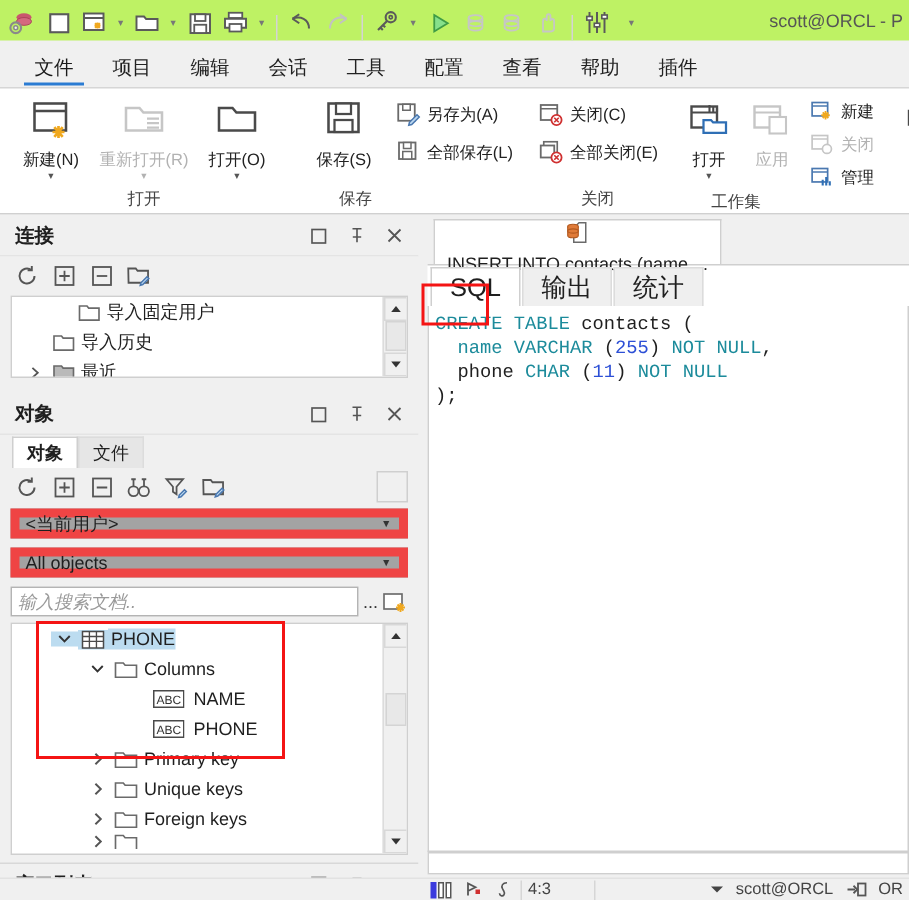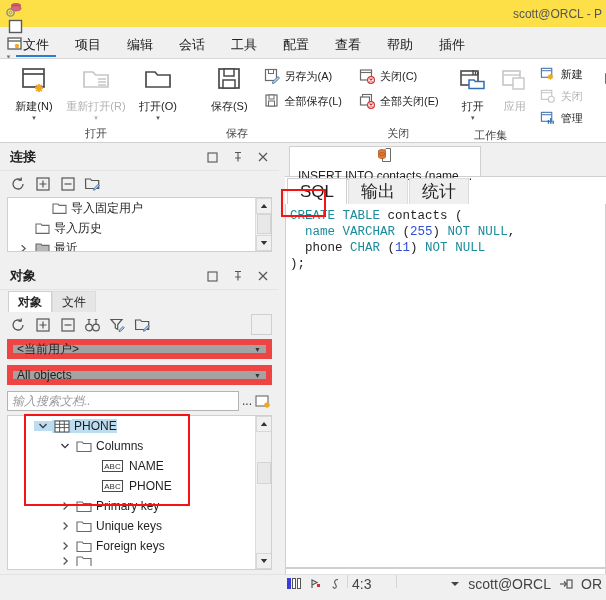--- a/index.html
+++ b/index.html
@@ -8,22 +8,22 @@
     font-family: "Liberation Sans", "DejaVu Sans", sans-serif;
     font-size: 12px;
     color:#1f1f1f;
     background:#f0f0f0;
     -webkit-font-smoothing: antialiased;
   }
   .app { position:relative; width:606px; height:600px; background:#f0f0f0; }
 
   
   .qat {
-    height:28px; background:#fde047; display:flex; align-items:flex-start;
-    padding-left:3px; border-bottom:1px solid #f0f0f0; position:relative;flex-direction:column;
+    height:28px; background:#bef264; display:flex; align-items:flex-end;
+    padding-left:3px; border-bottom:1px solid #f0f0f0; position:relative;
   }
   .qat-ico { width:24px; height:24px; display:flex; align-items:center; justify-content:center; }
   .qat-ico svg { display:block; }
   .qat-caret { width:11px; height:24px; display:flex; align-items:center; justify-content:center;
                font-size:7px; color:#777; }
   .qat-sep { width:1px; height:17px; background:#d4d4d4; margin:0 4px; }
   .qat-title { position:absolute; right:4px; top:0; height:28px; line-height:28px;
                font-size:12px; color:#555; white-space:nowrap; overflow:hidden; }
 
   
@@ -142,22 +142,22 @@
   }
   .kw { color:#1c8b9b; }
   .num { color:#2c4fd6; }
   .id { color:#1f1f1f; }
 
   .resultbox { position:absolute; left:0; right:0; bottom:17px; height:15px;
                background:#fff; border:1px solid #cfcfcf; }
 
   
   .statusbar {
-    position:absolute; left:0; right:0; bottom:0; height:26px; background:#f0f0f0;
-    display:flex; align-items:flex-start; font-size:14px; color:#444; border-top:1px solid #e2e2e2;
+    position:absolute; left:0; right:0; bottom:0; height:15px; background:#f0f0f0;
+    display:flex; align-items:center; font-size:11px; color:#444; border-top:1px solid #e2e2e2;
   }
   .sb-seg { display:flex; align-items:center; height:17px; padding:0 4px; }
   .sb-sep { width:1px; height:13px; background:#d6d6d6; }
   .sb-bars { display:flex; align-items:flex-end; gap:1px; }
 
   
   .redbox { position:absolute; border:2px solid #f41414; pointer-events:none; z-index:60; }
 
   .lowpanel { position:absolute; left:0; right:0; bottom:0; height:25px; background:#f0f0f0;
               border-top:1px solid #d8d8d8; }

